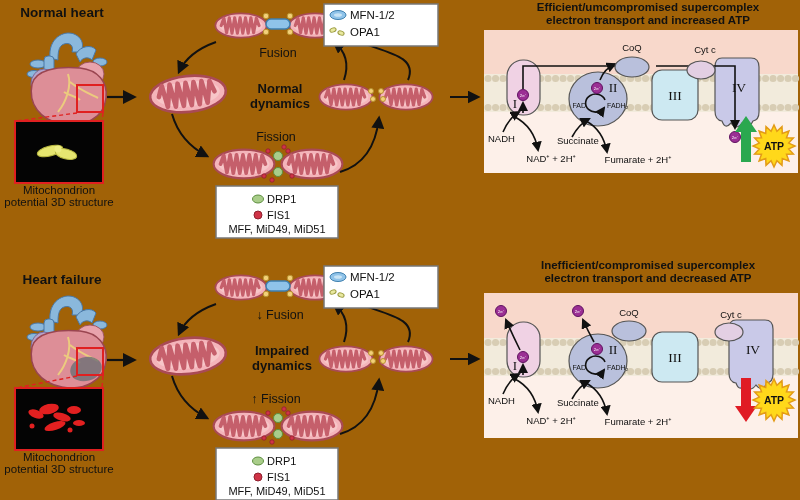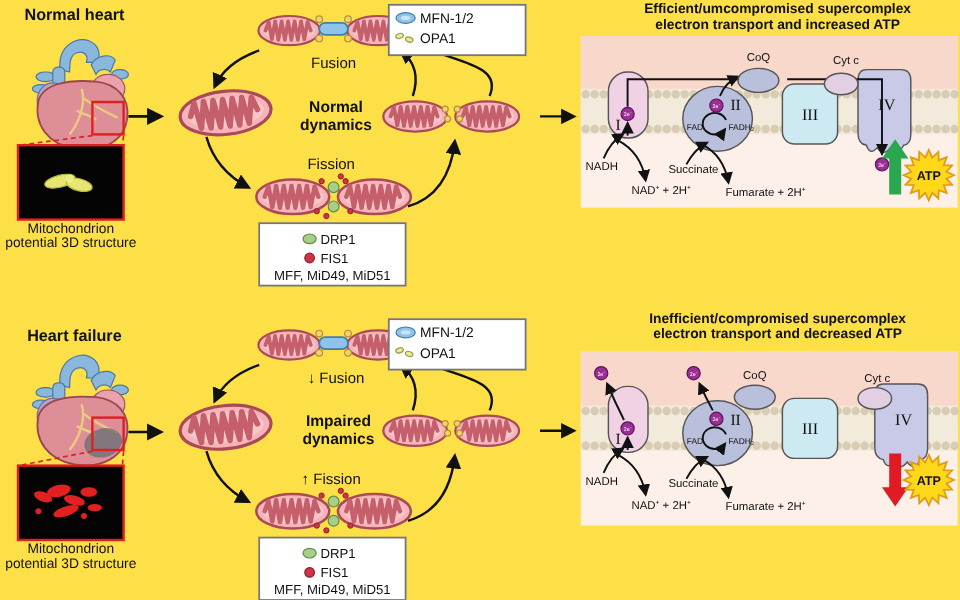--- a/index.html
+++ b/index.html
@@ -1,16 +1,16 @@
 <!DOCTYPE html>
 <html><head>
 <meta charset="utf-8">
 <style>
   html,body{margin:0;padding:0;background:#fff;}
-  #fig{position:relative;width:800px;height:500px;background:#fde047;overflow:hidden;text-align:right;}
+  #fig{position:relative;width:800px;height:500px;background:#a16207;overflow:hidden;text-align:right;}
   svg{display:block;}
   text{font-family:"Liberation Sans",sans-serif;fill:#111;}
   .bold{font-weight:bold;}
   .mid{text-anchor:middle;}
   .end{text-anchor:end;}
   .serif{font-family:"Liberation Serif",serif;}
   .white{fill:#fff;}
 </style>
 </head>
 <body>

